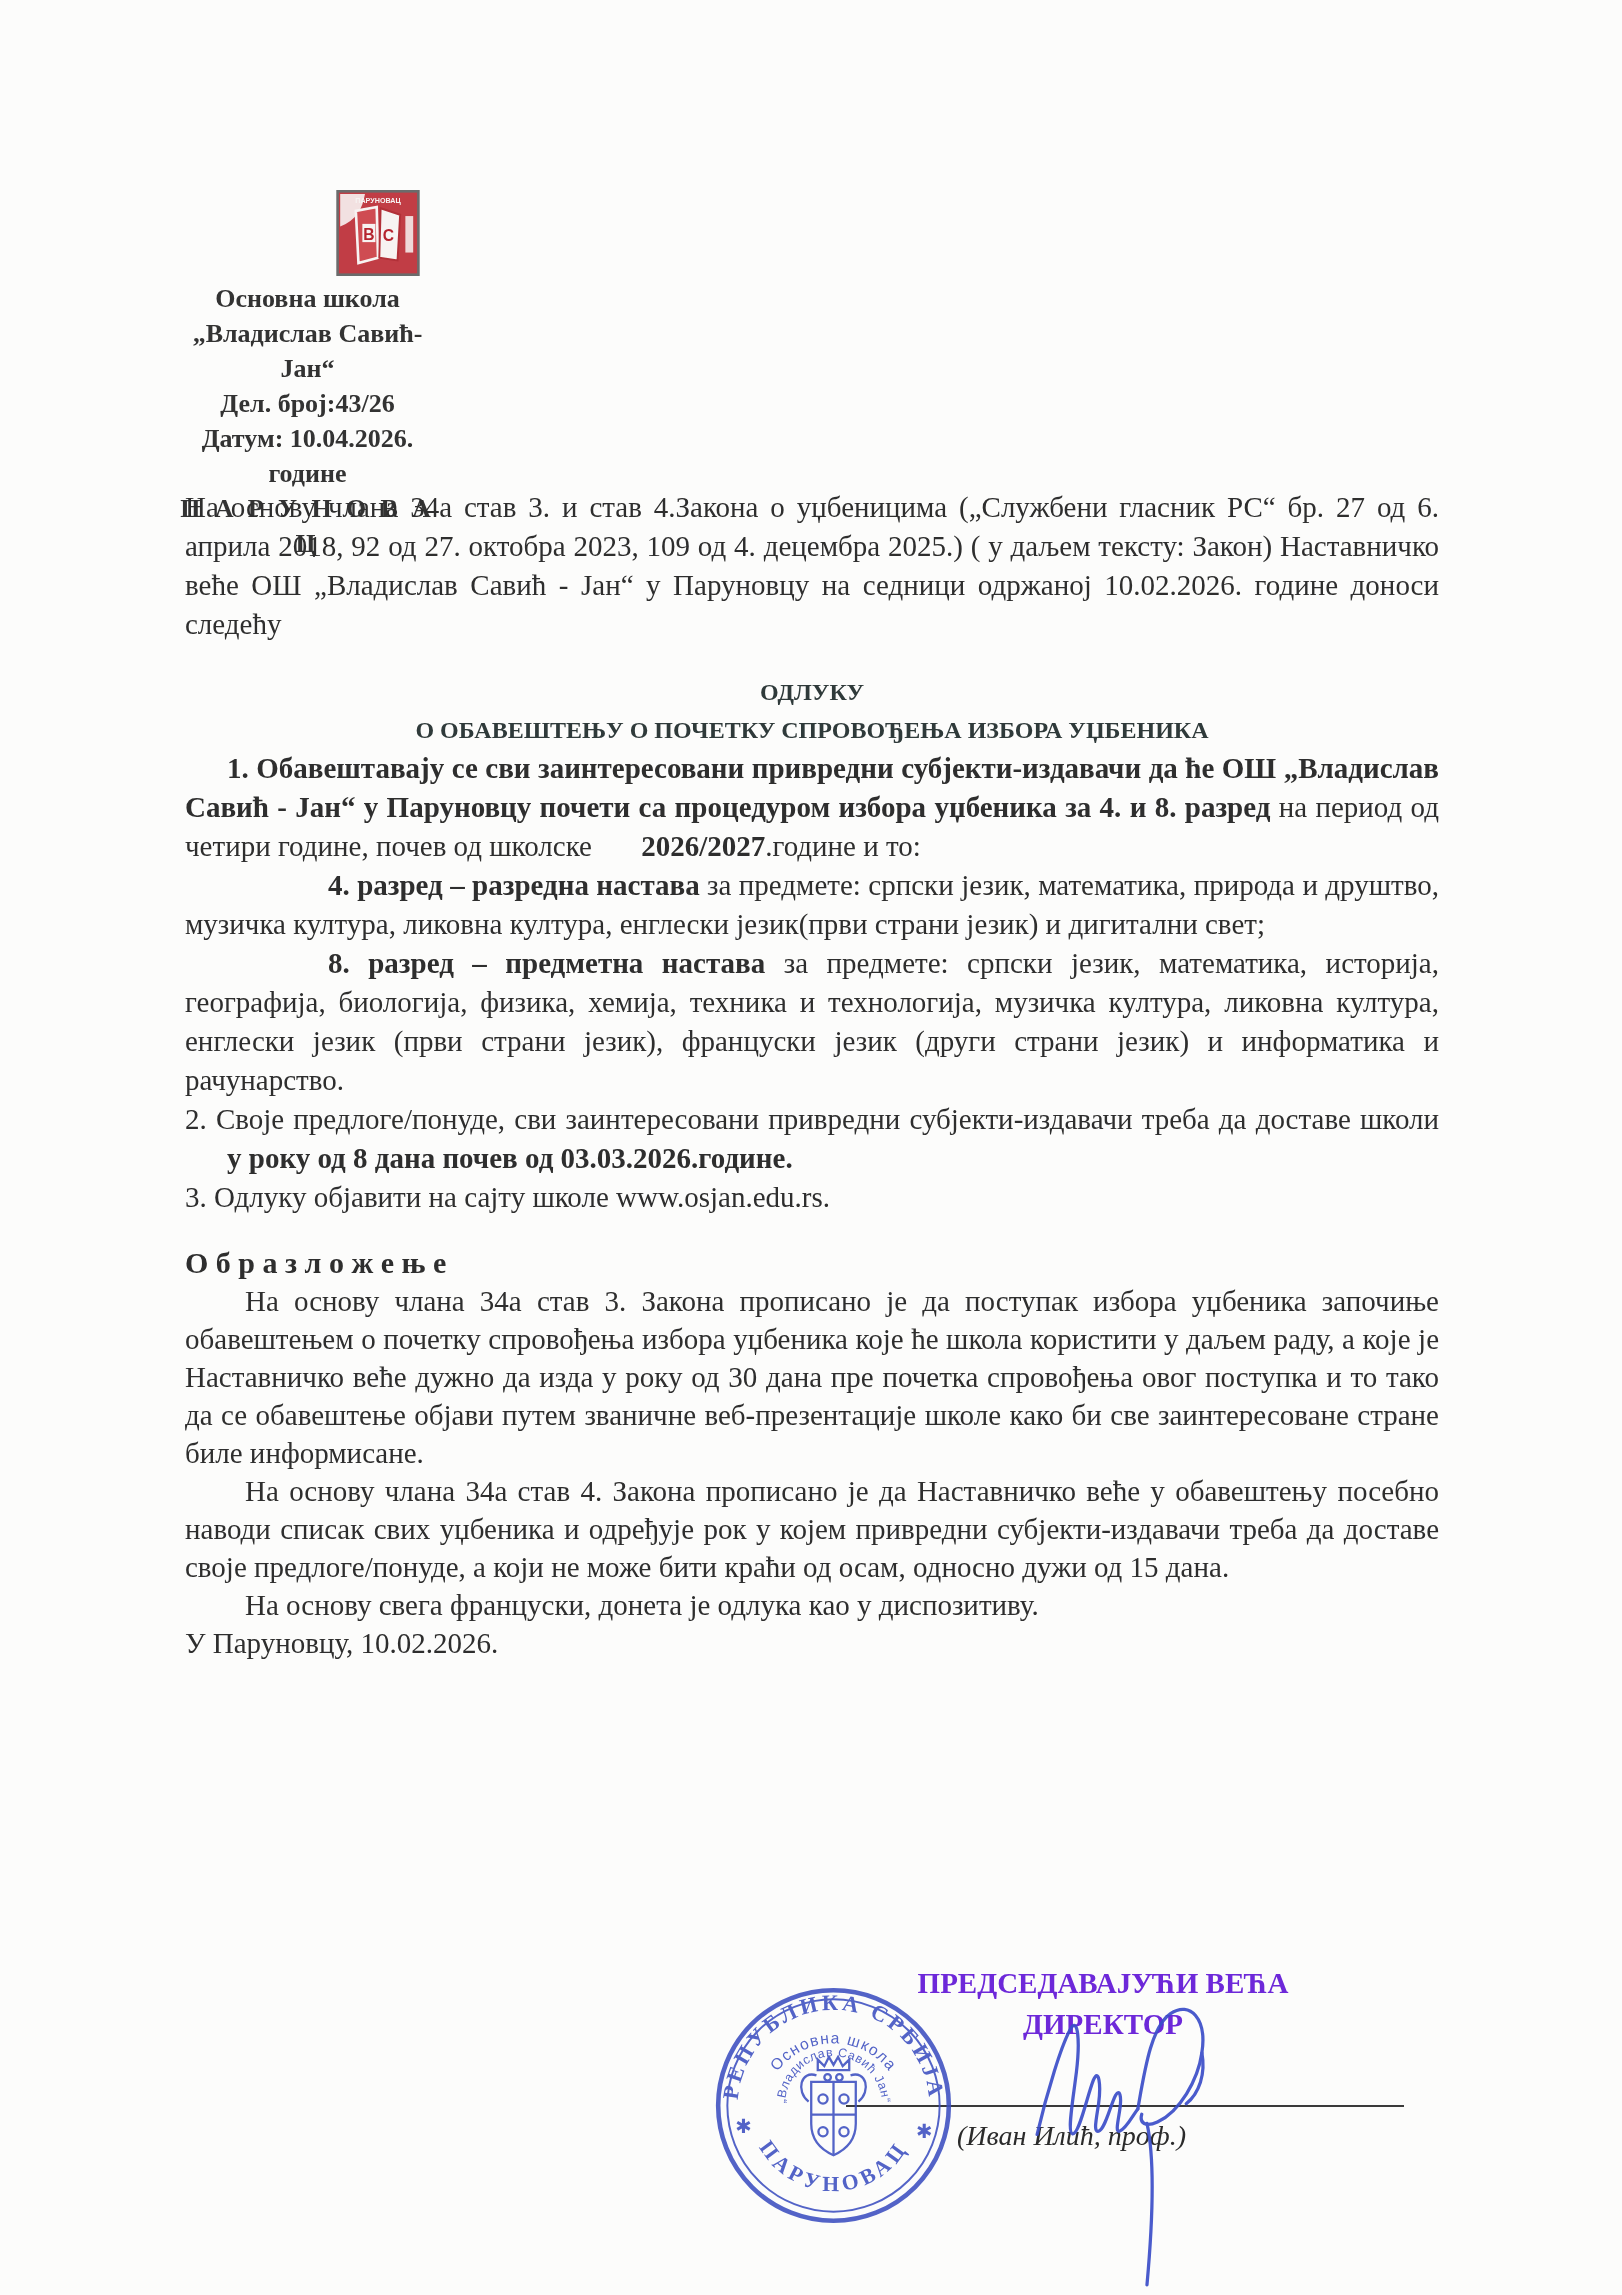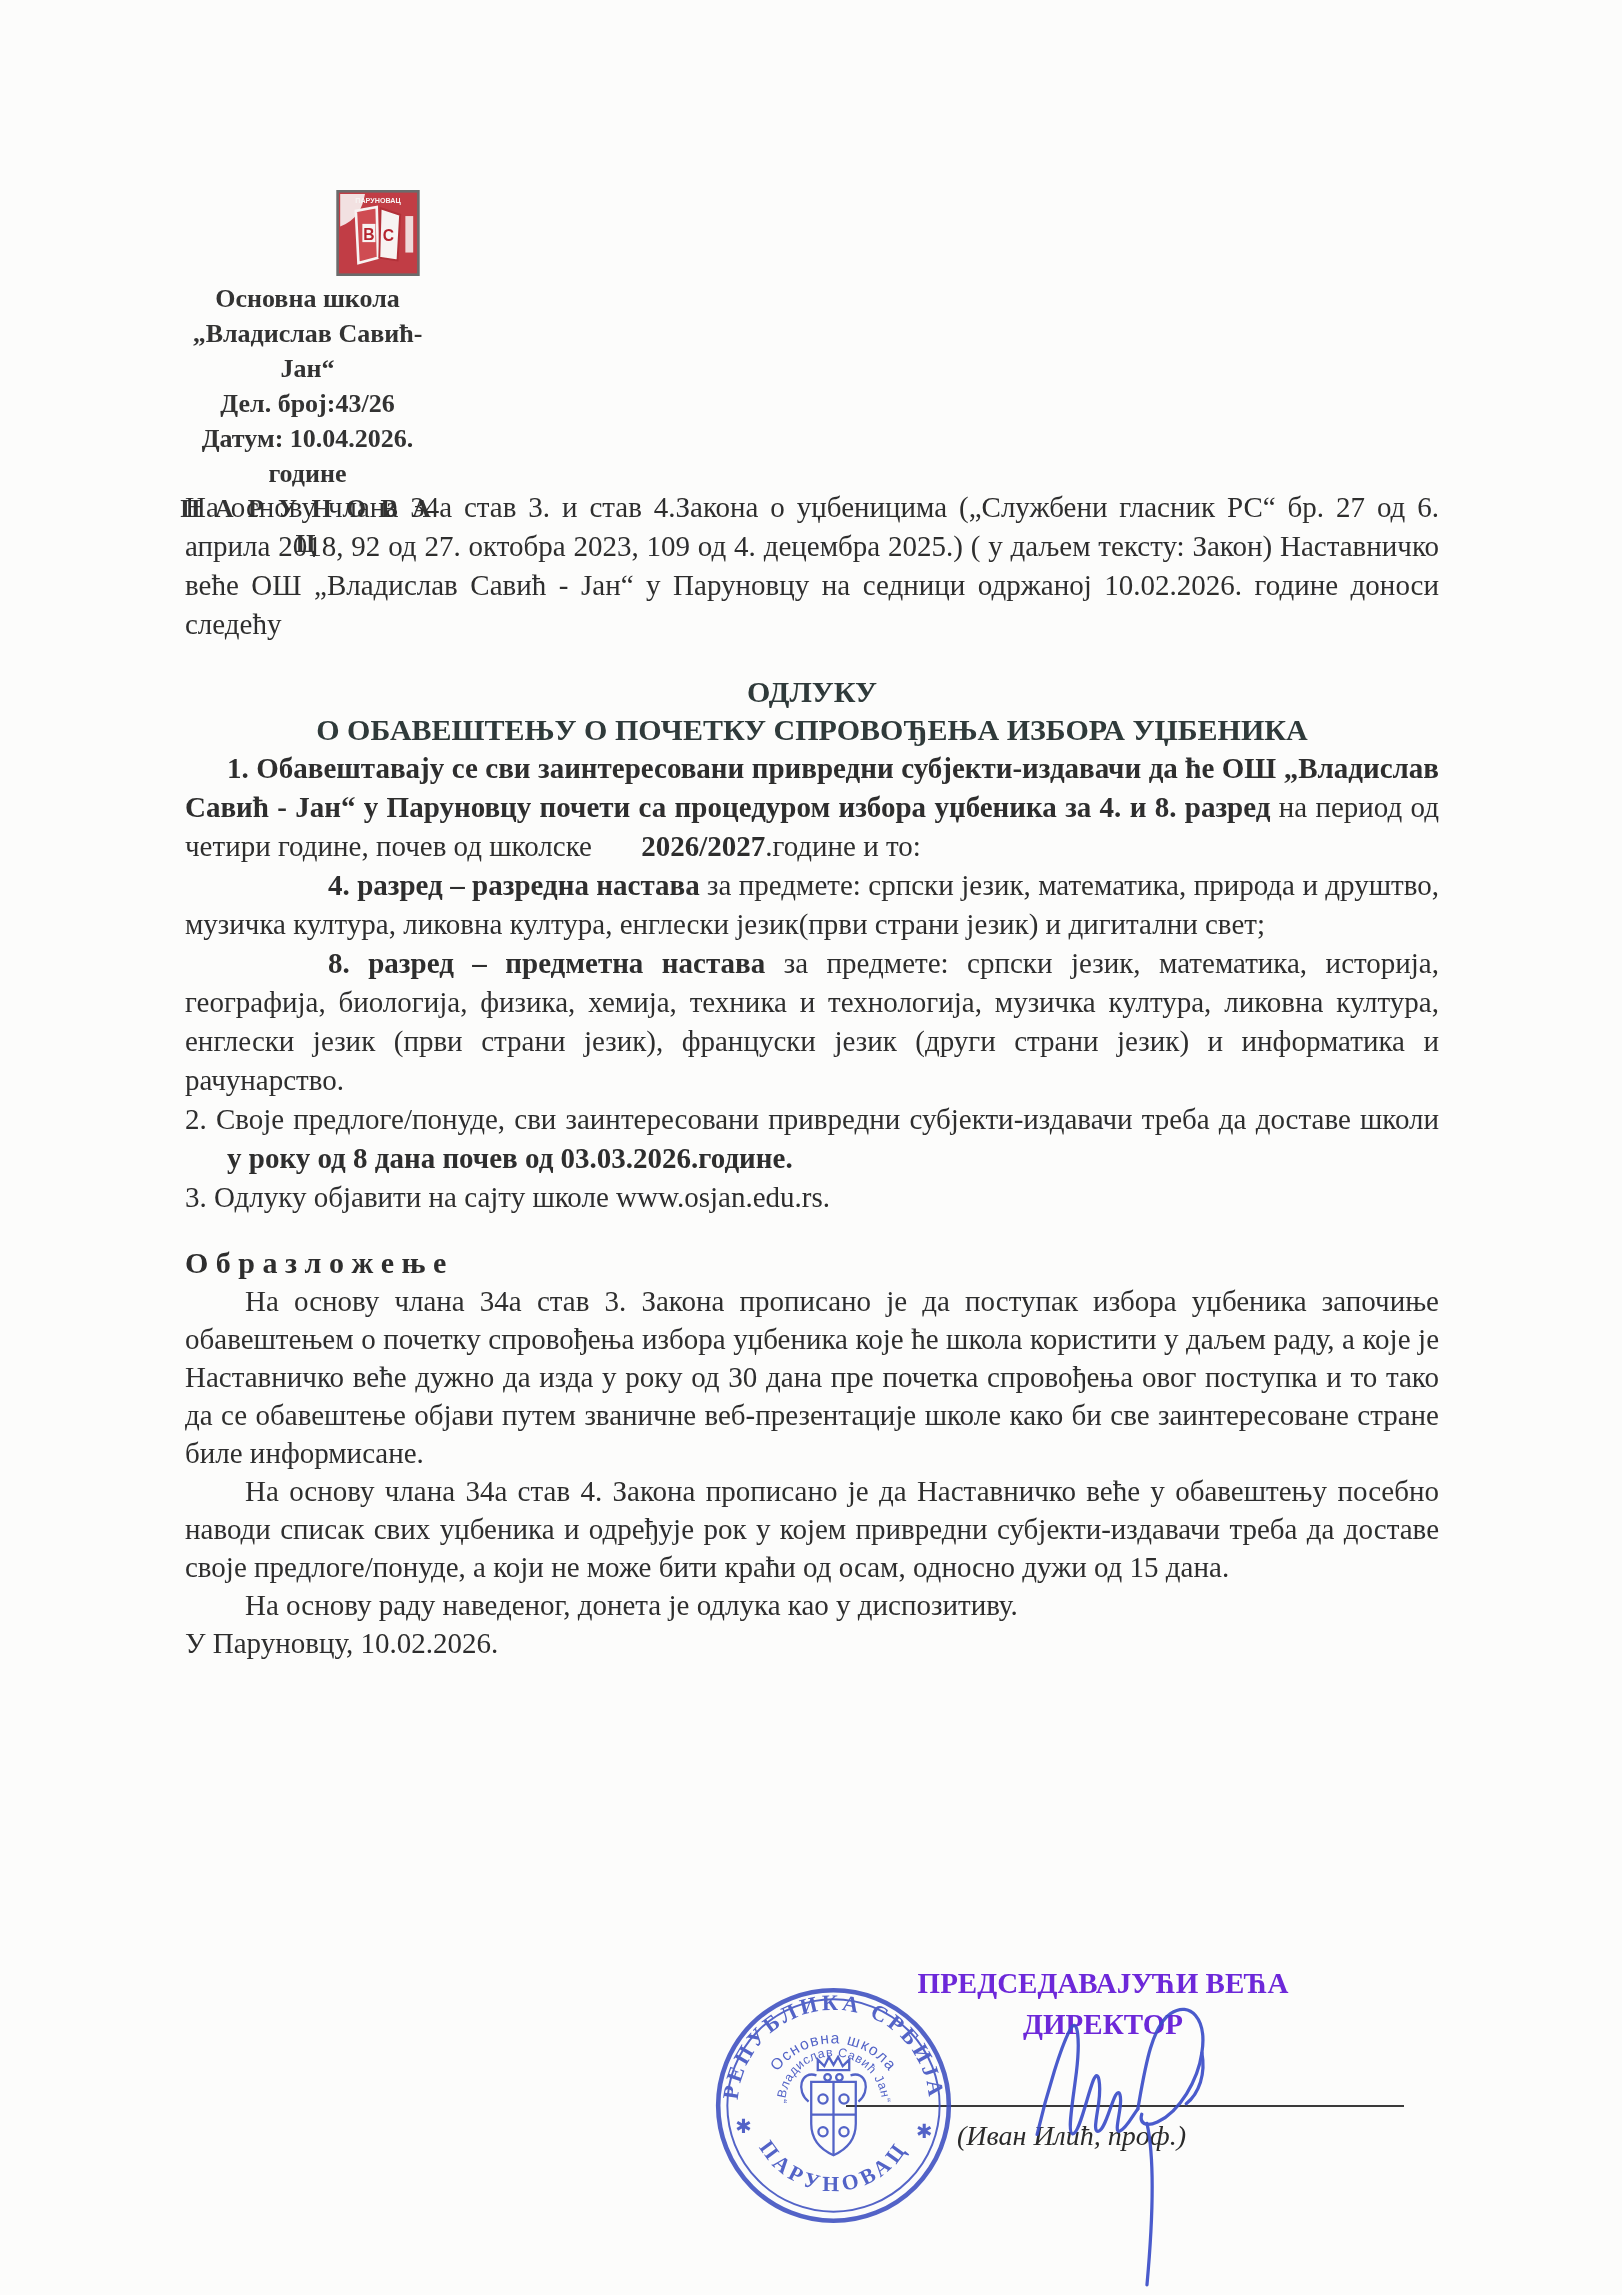--- a/index.html
+++ b/index.html
@@ -22,21 +22,21 @@
   .letterhead .spread{letter-spacing:3.9px;}
   
   .body-text{
     position:absolute;left:185px;top:488px;width:1254px;
     font-size:29px;line-height:39px;text-align:justify;
     color:#2e2e2e;
   }
   .body-text p{margin:0;}
   .b{font-weight:bold;margin-left:42px;}
   .decision-title{
-    text-align:center;font-weight:bold;font-size:30px;line-height:38px;
+    text-align:center;font-weight:bold;font-size:24px;line-height:38px;
     margin-top:29px;color:#2f3a3a;
   }
   .item1{margin-top:35px;}
   .grade-para{margin-top:25px;text-indent:101px;}
   .grade-para.second{margin-top:0;}
   .item2{margin-top:21px;}
   .item3{margin-top:37px;}
   .rationale-head{
     text-align:left;font-weight:bold;font-size:30px;margin-top:26px;
   }
@@ -103,21 +103,21 @@
 
     <p class="item2"><span>2.  Своје предлоге/понуде, сви заинтересовани привредни субјекти-издавачи треба да доставе школи </span><span class="b">у року од 8 дана почев од 03.03.2026.године.</span></p>
 
     <p class="item3">3.  Одлуку објавити на сајту школе www.osjan.edu.rs.</p>
 
     <div class="rationale-head">О б р а з л о ж е њ е</div>
 
     <p class="expl">На основу члана 34а став 3. Закона прописано је да поступак избора уџбеника започиње обавештењем о почетку спровођења избора уџбеника које ће школа користити у даљем раду, а које је Наставничко веће дужно да изда у року од 30 дана пре почетка спровођења овог поступка и то тако да се обавештење објави путем званичне веб-презентације школе како би све заинтересоване стране биле информисане.</p>
     <p class="expl second">На основу члана 34а став 4. Закона прописано је да Наставничко веће у обавештењу посебно наводи списак свих уџбеника и одређује рок у којем привредни субјекти-издавачи треба да доставе своје предлоге/понуде, а који не може бити краћи од осам, односно дужи од 15 дана.</p>
 
-    <p class="closing">На основу раду наведеног, донета је одлука као у диспозитиву.</p>
+    <p class="closing">На основу свега француски, донета је одлука као у диспозитиву.</p>
 
     <p class="place-date">У Паруновцу, 10.02.2026.</p>
   </div>
 
   <div class="sig-titles">
     <div>ПРЕДСЕДАВАЈУЋИ ВЕЋА</div>
     <div>ДИРЕКТОР</div>
   </div>
 
   <div class="sig-line"></div>

